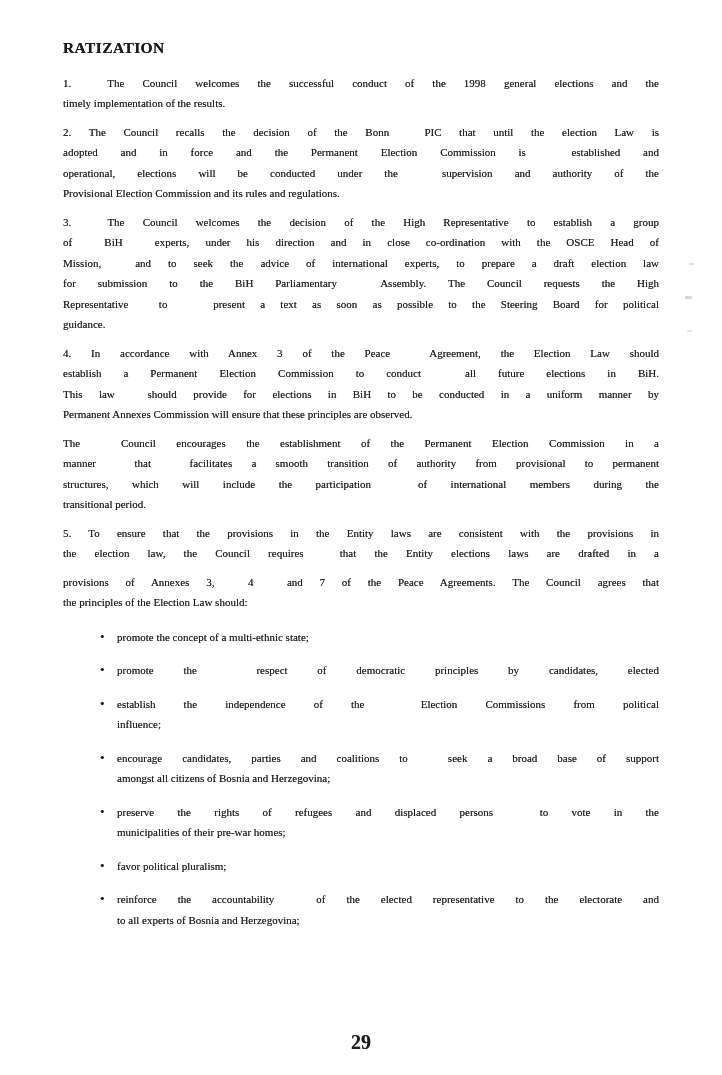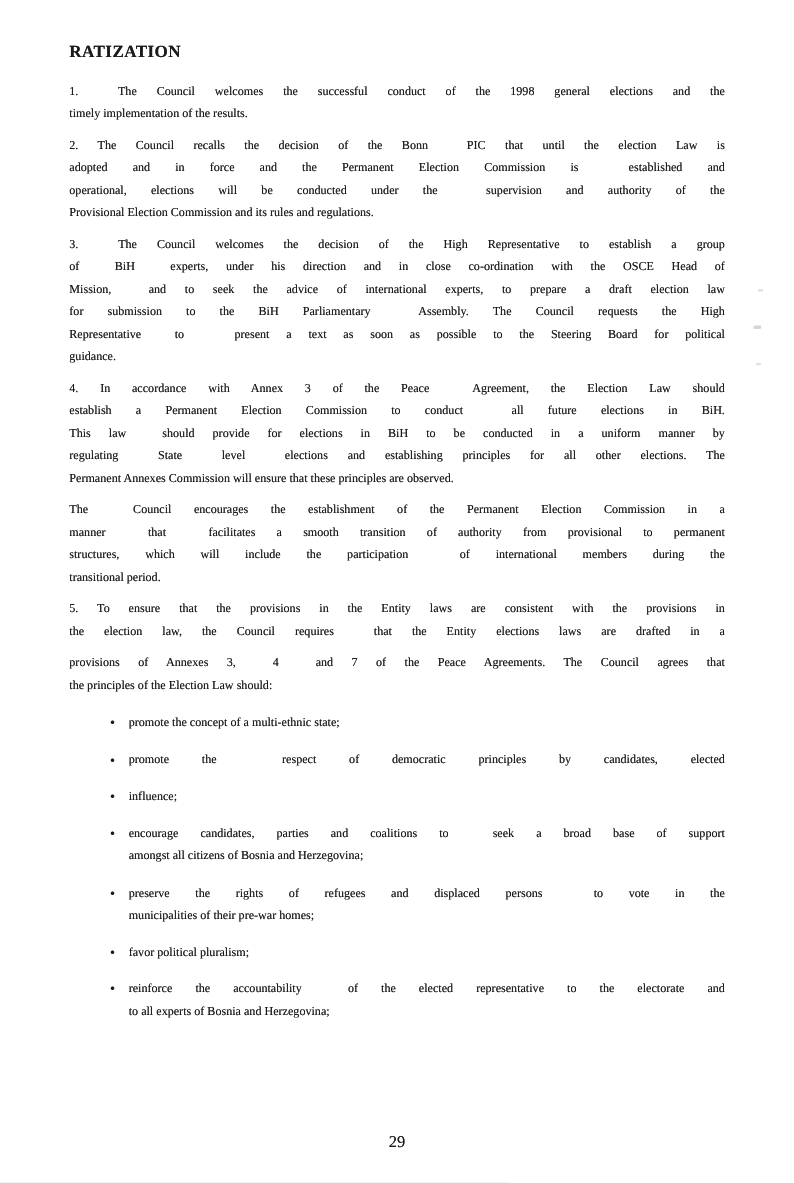--- a/index.html
+++ b/index.html
@@ -44,22 +44,23 @@
     flex:0 0 17px;
     font-size:13px;
     line-height:20.5px;
     text-shadow:0 0 .5px rgba(20,20,20,.65);
   }
   .bullet .btext{flex:1;min-width:0;}
   .footer{
     position:absolute;
     left:0;right:0;top:1031px;
     text-align:center;
-    font-size:15px;
+    font-size:20px;
     text-shadow:0 0 .5px rgba(20,20,20,.65);
+    font-weight:bold;
   }
   .artifact{position:absolute;border-radius:1px;}
   .a1{left:689px;top:263px;width:5px;height:2px;opacity:.45;}
   .a2{left:685px;top:296px;width:7px;height:3px;opacity:.55;}
   .a3{left:687px;top:330px;width:5px;height:2px;opacity:.4;}
 </style>
 </head>
 <body>
 
 <div class="page">
@@ -82,21 +83,20 @@
         <div class="line just">of&nbsp; BiH&nbsp; experts, under his direction and in close co-ordination with the OSCE Head of</div>
         <div class="line just">Mission,&nbsp; and to seek the advice of international experts, to prepare a draft election law</div>
         <div class="line just">for submission to the BiH Parliamentary&nbsp; Assembly. The Council requests the High</div>
         <div class="line just">Representative&nbsp; to&nbsp;&nbsp; present a text as soon as possible to the Steering Board for political</div>
         <div class="line last">guidance.</div>
       </div>
       <div class="block para">
         <div class="line just">4. In accordance with Annex 3 of the Peace&nbsp; Agreement, the Election Law should</div>
         <div class="line just">establish a Permanent Election Commission to conduct&nbsp; all future elections in BiH.</div>
         <div class="line just">This law&nbsp; should provide for elections in BiH to be conducted in a uniform manner by</div>
-        <div class="line just">regulating&nbsp; State&nbsp; level&nbsp; elections and establishing principles for all other elections. The</div>
         <div class="line last">Permanent Annexes Commission will ensure that these principles are observed.</div>
       </div>
       <div class="block para">
         <div class="line just">The&nbsp; Council encourages the establishment of the Permanent Election Commission in a</div>
         <div class="line just">manner&nbsp; that&nbsp; facilitates a smooth transition of authority from provisional to permanent</div>
         <div class="line just">structures, which will include the participation&nbsp; of international members during the</div>
         <div class="line last">transitional period.</div>
       </div>
       <div class="block para">
         <div class="line just">5. To ensure that the provisions in the Entity laws are consistent with the provisions in</div>
@@ -114,20 +114,21 @@
       </div>
       <div class="bullet">
         <span class="glyph">•</span>
         <div class="btext">
           <div class="line just">promote the&nbsp; respect of democratic principles by candidates, elected</div>
         </div>
       </div>
       <div class="bullet">
         <span class="glyph">•</span>
         <div class="btext">
+          <div class="line just">establish the independence of the&nbsp; Election Commissions from political</div>
           <div class="line last">influence;</div>
         </div>
       </div>
       <div class="bullet">
         <span class="glyph">•</span>
         <div class="btext">
           <div class="line just">encourage candidates, parties and coalitions to&nbsp; seek a broad base of support</div>
           <div class="line last">amongst all citizens of Bosnia and Herzegovina;</div>
         </div>
       </div>

